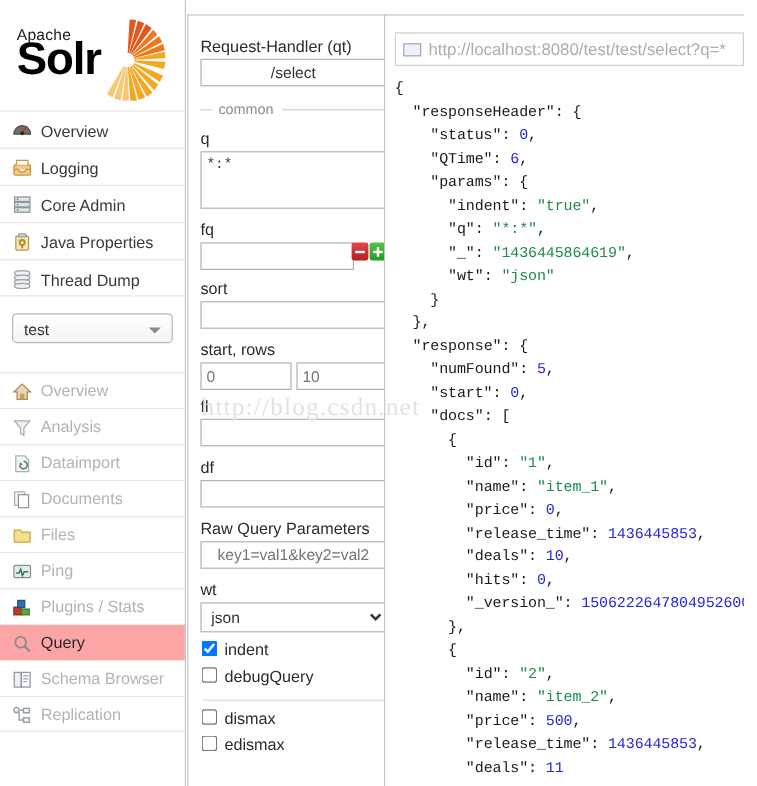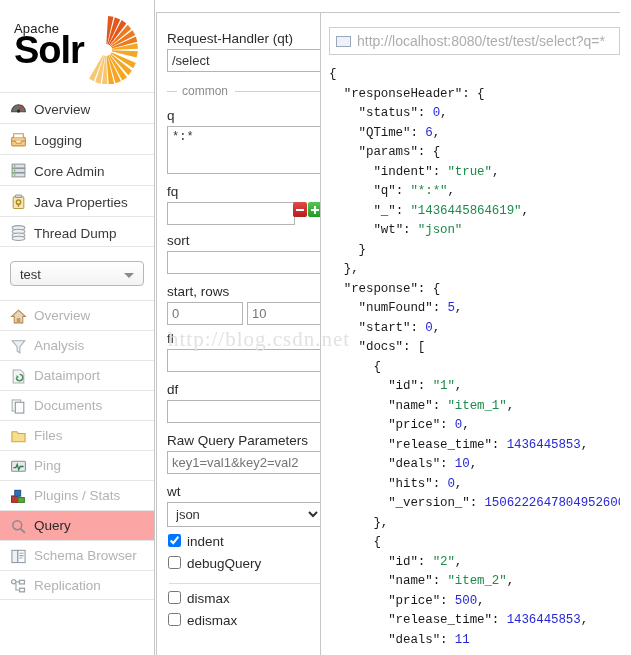--- a/index.html
+++ b/index.html
@@ -76,21 +76,21 @@
   .menu-item:last-child { border-bottom: 1px solid #e6e6e6; }
   .menu-item .mi-icon {
     position: absolute;
     left: 10px; top: 7px;
     width: 17px; height: 17px;
   }
   .menu-item .mi-label { display: inline-block; vertical-align: middle; }
 
   
   #core-select-wrap {
-    margin: 14px 10px 14px 10px;
+    margin: 14px 10px 24px 10px;
   }
   #core-select {
     position: relative;
     height: 25px;
     border: 1px solid #b7b7b7;
     border-radius: 4px;
     background: linear-gradient(#ffffff, #f3f3f3);
     font-size: 13px;
     color: #333;
     line-height: 25px;
@@ -206,21 +206,21 @@
   }
   .cb-row {
     display: flex;
     align-items: flex-start;
     margin-top: 7px;
     font-size: 13.5px;
     color: #2b2b2b;
   }
   .cb-row input { margin: 0 6px 0 1px; }
   .hr-light { height: 1px; background: #dcdcdc; margin: 12px 2px 4px 2px; width: 151px; }
-  .mb10 { margin-bottom: 10px; }
+  .mb10 { margin-bottom: 10px; text-align: center; }
   .mb6 { margin-bottom: 6px; }
 
   
   #result-panel {
     position: absolute;
     left: 320px; top: 12px;
     width: 300px; height: 643px;
     border-left: 1px solid #c6c6c6;
     border-top: 1px solid #c6c6c6;
     background: #fff;

